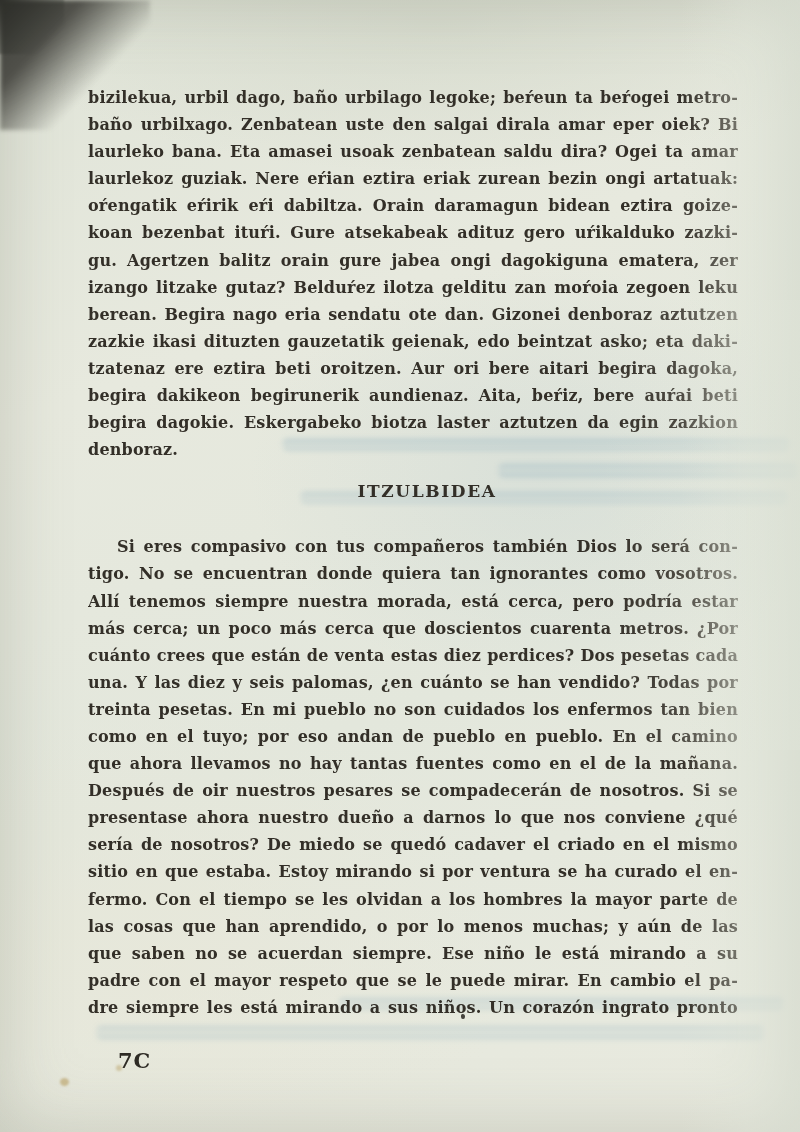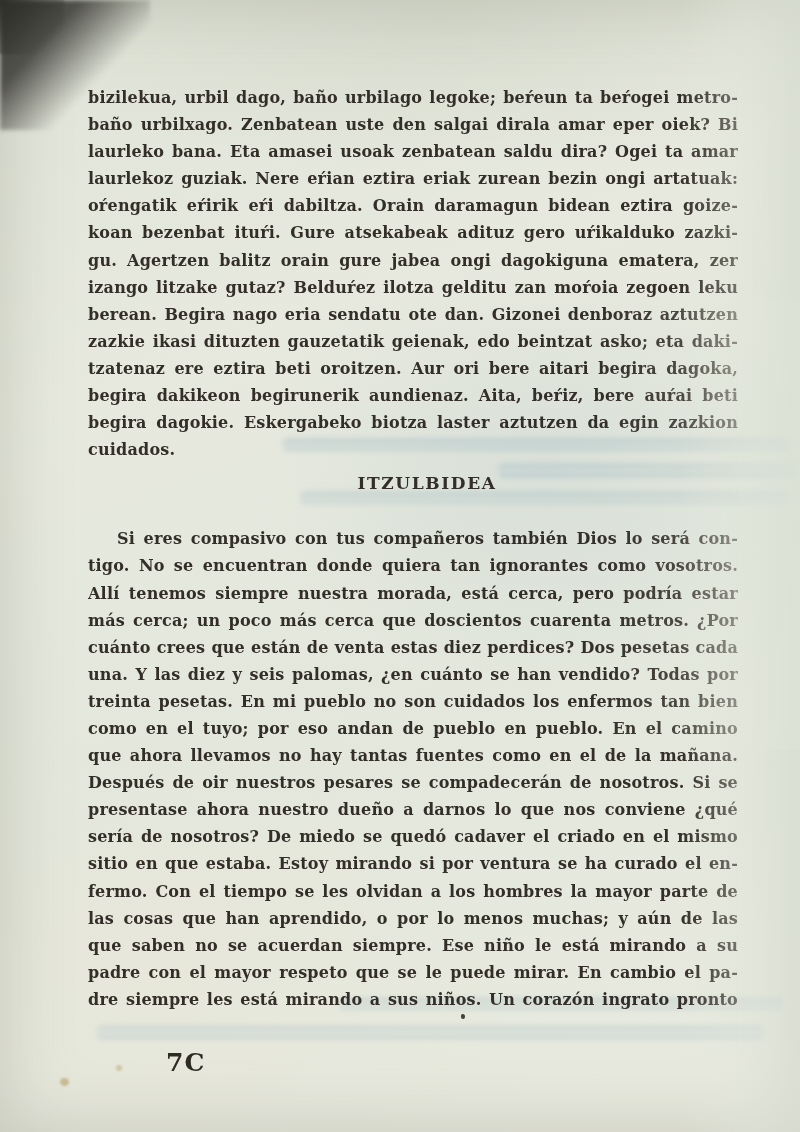--- a/index.html
+++ b/index.html
@@ -57,33 +57,32 @@
     letter-spacing:0.2px;
   }
   .line{
     height:27.1px;line-height:27.1px;
     text-align:justify;text-align-last:justify;
     overflow:hidden;white-space:normal;
   }
   .line.para-end{text-align-last:left;}
   .spanish .line:first-child{text-indent:29px;}
   .heading{
-    margin:6px 0 0 0;
+    margin:14px 0 0 0;
     height:28px;line-height:28px;
     text-align:center;
     font-size:17px;font-weight:bold;letter-spacing:1.6px;
     transform:translateX(14px);
   }
   .spanish{margin-top:28px;}
   .pagenum{
     position:absolute;left:118px;top:1048px;
-    font-size:25px;font-weight:bold;color:#2e2b25;
+    font-size:21px;font-weight:bold;color:#2e2b25;
     font-family:"DejaVu Serif","Liberation Serif",serif;
     letter-spacing:1px;
-    margin-left:48px;
   }
   
   .fade-right{
     position:absolute;right:0;top:0;width:120px;height:1132px;
     background:linear-gradient(to right, rgba(229,232,221,0) 0%, rgba(225,230,218,0.42) 55%, rgba(222,228,216,0.6) 100%);
     pointer-events:none;
   }
   .fade-bottomtext{
     position:absolute;left:600px;top:300px;width:200px;height:450px;
     background:linear-gradient(to right, rgba(227,231,220,0) 0%, rgba(227,231,220,0.35) 100%);
@@ -112,21 +111,21 @@
         <div class="line">laurlekoz guziak. Nere eŕian eztira eriak zurean bezin  ongi artatuak:</div>
         <div class="line">oŕengatik eŕirik eŕi dabiltza.  Orain  daramagun  bidean  eztira  goize-</div>
         <div class="line">koan bezenbat ituŕi. Gure atsekabeak  adituz  gero  uŕikalduko  zazki-</div>
         <div class="line">gu. Agertzen balitz orain gure  jabea  ongi  dagokiguna  ematera,  zer</div>
         <div class="line">izango litzake gutaz? Belduŕez ilotza  gelditu  zan moŕoia  zegoen leku</div>
         <div class="line">berean. Begira nago eria sendatu ote dan. Gizonei denboraz  aztutzen</div>
         <div class="line">zazkie ikasi dituzten gauzetatik geienak, edo beintzat  asko; eta daki-</div>
         <div class="line">tzatenaz ere eztira beti oroitzen.  Aur  ori  bere  aitari  begira dagoka,</div>
         <div class="line">begira dakikeon begirunerik aundienaz.  Aita,  beŕiz,  bere  auŕai beti</div>
         <div class="line">begira dagokie. Eskergabeko  biotza  laster  aztutzen  da egin zazkion</div>
-        <div class="line para-end">cuidados.</div>
+        <div class="line para-end">denboraz.</div>
       </div>
 
     <h2 class="heading">ITZULBIDEA</h2>
 
     <div class="para spanish">
         <div class="line">Si eres compasivo con tus compañeros también Dios lo será con-</div>
         <div class="line">tigo.  No se encuentran  donde  quiera  tan  ignorantes  como vosotros.</div>
         <div class="line">Allí tenemos siempre  nuestra  morada,  está  cerca,  pero  podría estar</div>
         <div class="line">más cerca; un poco  más  cerca que  doscientos  cuarenta metros.  ¿Por</div>
         <div class="line">cuánto crees que están de venta estas diez perdices? Dos pesetas cada</div>

